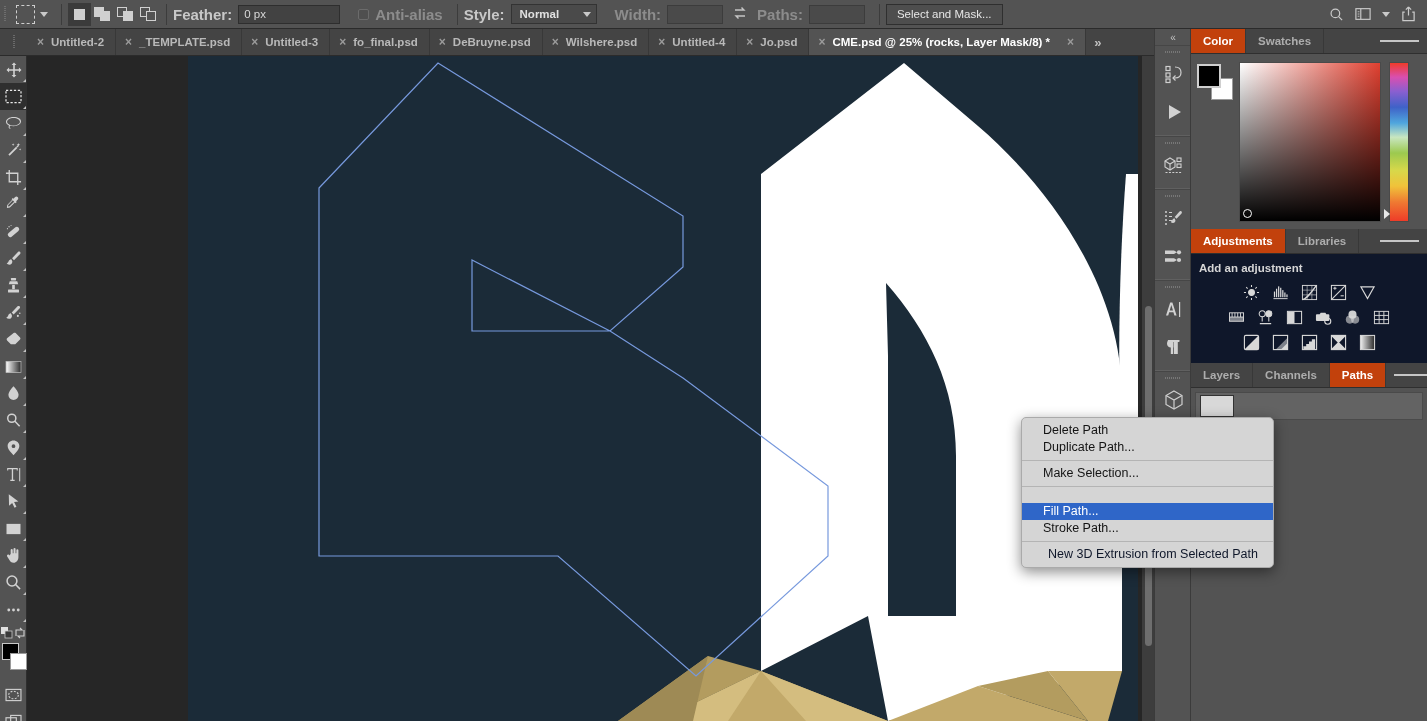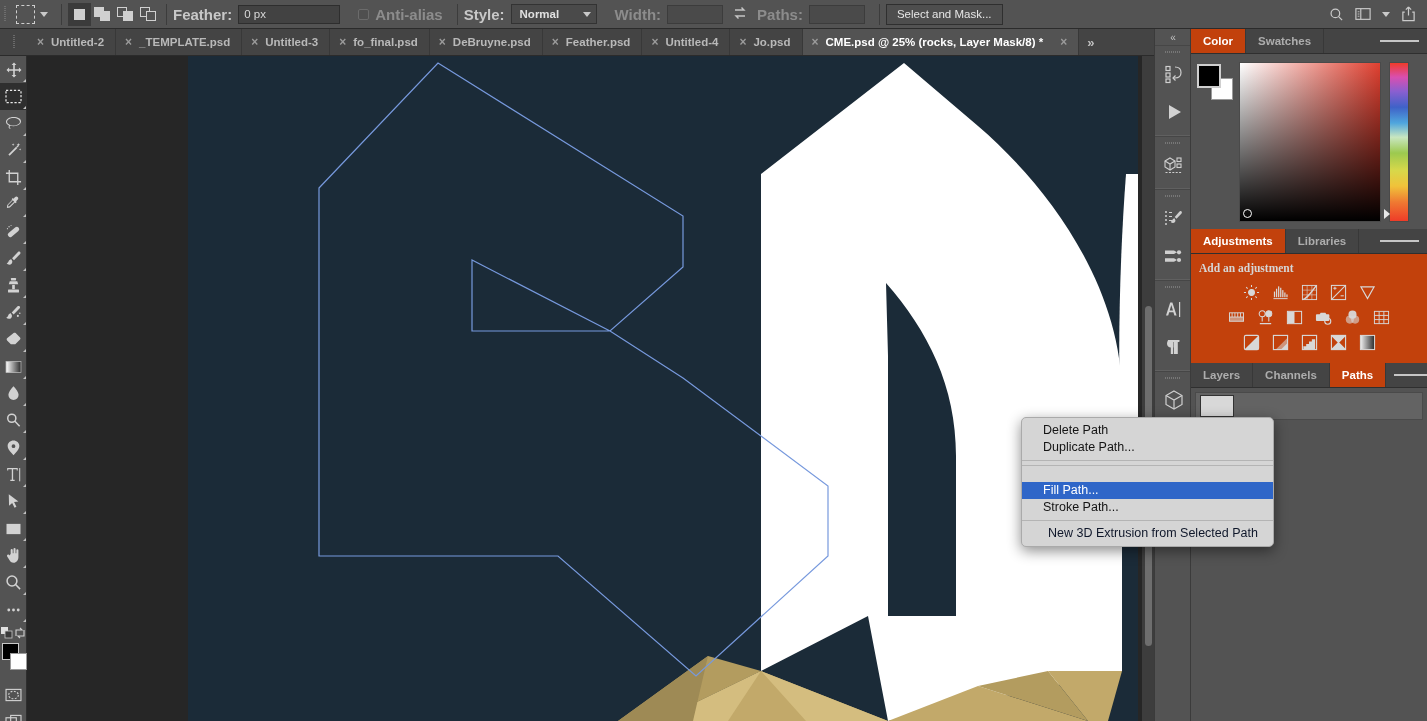--- a/index.html
+++ b/index.html
@@ -169,21 +169,21 @@
     border:1.5px solid #fff; border-radius:50%; }
   .huebar {
     position:absolute; left:198px; top:8px; width:20px; height:160px;
     background:linear-gradient(to bottom,#f03b2a 0%,#d94fb0 9%,#8a5fd0 18%,#3f62c8 28%,
       #4fa6dd 38%,#c8e6c0 47%,#9cc94f 57%,#d7d84a 68%,#f0c23a 78%,#ef7a32 88%,#ee3c28 100%);
     border:1px solid #4a4a4a;
   }
   .huebar .marker { position:absolute; left:-6px; bottom:2px; width:0;height:0;
     border-top:5px solid transparent;border-bottom:5px solid transparent;border-left:6px solid #e8e8e8;}
 
-  .adj-body { background:#c2410c; padding:0 0 8px;font-family:Liberation Serif, serif; }
+  .adj-body { background:#0f172a; padding:0 0 8px; }
   .adj-title { padding:8px 8px 6px 8px; font-size:11.5px; font-weight:bold; color:#d6d6d6; }
   .adj-row { display:flex; justify-content:center; gap:10px; padding:3px 0; }
   .adj-icon { width:19px; height:19px; display:flex;align-items:center;justify-content:center; }
 
   .paths-body { background:#535353; height:285px; position:relative; }
   .paths-row {
     display:flex; align-items:center; height:28px; margin:4px 4px 0;
     background:#636363; border:1px solid #4a4a4a;
   }
   .paths-thumb { width:34px; height:22px; margin:0 4px; background:#d8d8d8; border:1px solid #333;}
@@ -331,21 +331,21 @@
         <div class="tab">
           <span class="x">×</span>
           <span>fo_final.psd</span>
         </div>
         <div class="tab">
           <span class="x">×</span>
           <span>DeBruyne.psd</span>
         </div>
         <div class="tab">
           <span class="x">×</span>
-          <span>Feather.psd</span>
+          <span>Wilshere.psd</span>
         </div>
         <div class="tab">
           <span class="x">×</span>
           <span>Untitled-4</span>
         </div>
         <div class="tab">
           <span class="x">×</span>
           <span>Jo.psd</span>
         </div>
         <div class="tab active">
@@ -897,20 +897,23 @@
   </div>
 
   <div class="ctx" id="ctx-menu">
       <div class="ctx-item">
         <span>Delete Path</span>
       </div>
       <div class="ctx-item">
         <span>Duplicate Path...</span>
       </div>
       <div class="ctx-sep"></div>
+      <div class="ctx-item">
+        <span>Make Selection...</span>
+      </div>
       <div class="ctx-sep"></div>
       <div class="ctx-item sel">
         <span>Fill Path...</span>
       </div>
       <div class="ctx-item">
         <span>Stroke Path...</span>
       </div>
       <div class="ctx-sep"></div>
       <div class="ctx-item disabled">
         <span>New 3D Extrusion from Selected Path</span>

